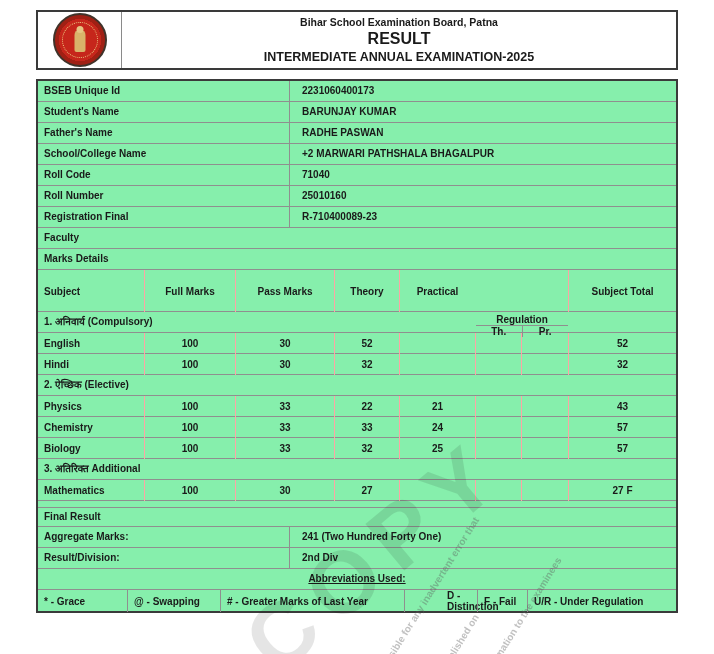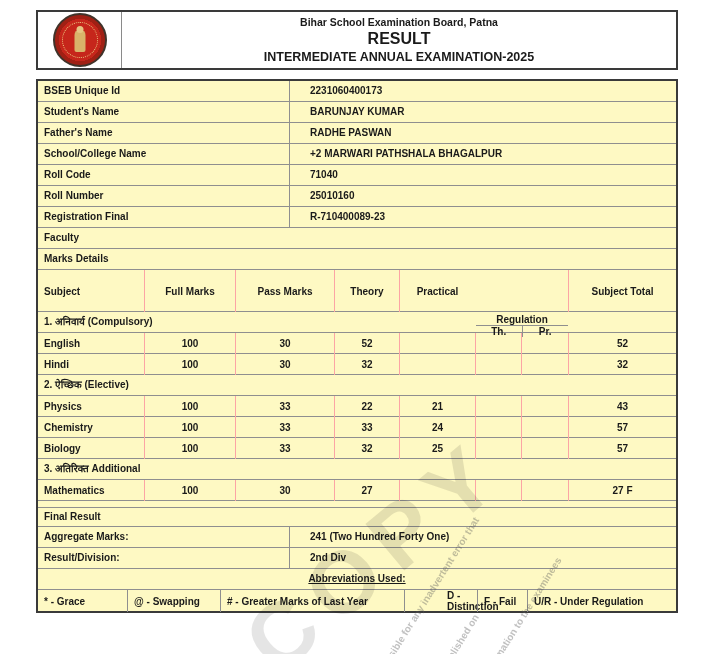--- a/index.html
+++ b/index.html
@@ -21,25 +21,25 @@
   .seal-figure { position:absolute; left:50%; top:50%; transform:translate(-50%,-46%);
                  width:11px; height:22px; background:#d9b36a; border-radius:5px 5px 2px 2px; }
   .seal-head { position:absolute; left:50%; top:11px; transform:translateX(-50%);
                width:7px; height:7px; border-radius:50%; background:#e6c583; }
   .title-cell { flex:1; display:flex; flex-direction:column; align-items:center; justify-content:center; gap:2px; }
   .t1 { font-size:10.5px; }
   .t2 { font-size:16px; }
   .t3 { font-size:12.5px; }
 
   
-  .main-table { margin-top:9px; border:2px solid #3a3a3a; background:#fef9c3; }
+  .main-table { margin-top:9px; border:2px solid #3a3a3a; background:#86efac; }
   .row { display:flex; border-top:1px solid #8f8f8f; }
   .row:first-child { border-top:none; }
   .info-label { width:251px; height:20px; line-height:19px; padding-left:6px; font-size:10px; }
-  .info-value { flex:1; height:20px; line-height:19px; padding-left:20px; font-size:10px; border-left:1px solid #8f8f8f; }
+  .info-value { flex:1; height:20px; line-height:19px; padding-left:12px; font-size:10px; border-left:1px solid #8f8f8f; }
   .full-row { width:100%; height:20px; line-height:19px; padding-left:6px; font-size:10px; }
 
   
   .c-sub { width:106px; } .c-full { width:91px; } .c-pass { width:99px; }
   .c-th { width:65px; } .c-pr { width:76px; } .c-rth { width:46px; } .c-rpr { width:47px; }
   .c-tot { flex:1; }
   .mcell { border-left:1px solid #fca5a5; font-size:10px; display:flex; align-items:center; justify-content:center; text-align:center; }
   .mcell.first { border-left:none; justify-content:flex-start; padding-left:6px; text-align:left; }
   .mhead { height:42px; }
   .mhead .mcell { height:42px; }

